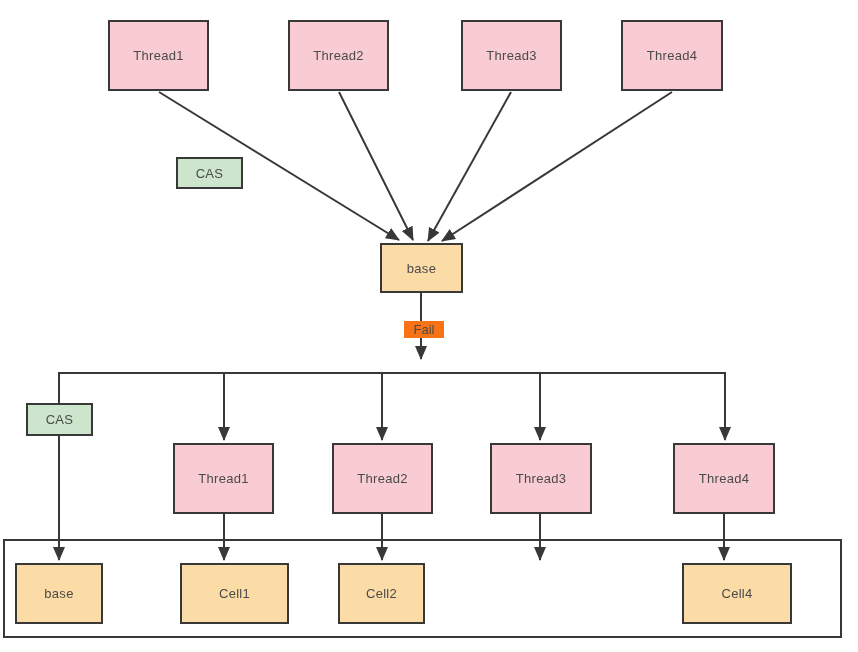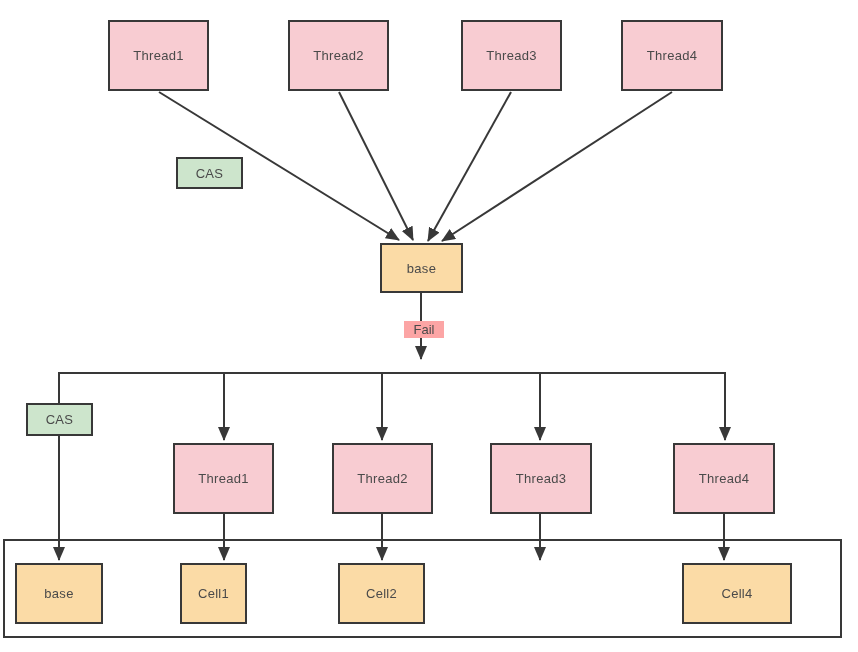--- a/index.html
+++ b/index.html
@@ -37,21 +37,21 @@
     justify-content: center;
     font-size: 13px;
     color: var(--text, #4a4a4a);
     letter-spacing: 0.3px;
   }
   .pink   { background: var(--pink-fill, #f8ccd2); }
   .orange { background: var(--orange-fill, #fbdba6); }
   .green  { background: var(--green-fill, #cde5cc); }
   .edge-label {
     position: absolute;
-    background: #fca5a5;
+    background: #f97316;
     color: var(--text, #4a4a4a);
     font-size: 13px;
     text-align: center;
     padding: 1px 3px;
   }
   .watermark {
     position: absolute;
     left: 690px;
     top: 621px;
     width: 160px;
@@ -131,21 +131,21 @@
   <div class="node pink" style="left:490px; top:443px; width:102px; height:71px;">
     <span>Thread3</span>
   </div>
   <div class="node pink" style="left:673px; top:443px; width:102px; height:71px;">
     <span>Thread4</span>
   </div>
 
   <div class="node orange" style="left:15px; top:563px; width:88px; height:61px;">
     <span>base</span>
   </div>
-  <div class="node orange" style="left:180px; top:563px; width:67px; height:61px;">
+  <div class="node orange" style="left:180px; top:563px; width:109px; height:61px;">
     <span>Cell1</span>
   </div>
   <div class="node orange" style="left:338px; top:563px; width:87px; height:61px;">
     <span>Cell2</span>
   </div>
   <div class="node orange" style="left:682px; top:563px; width:110px; height:61px;">
     <span>Cell4</span>
   </div>
 
 

